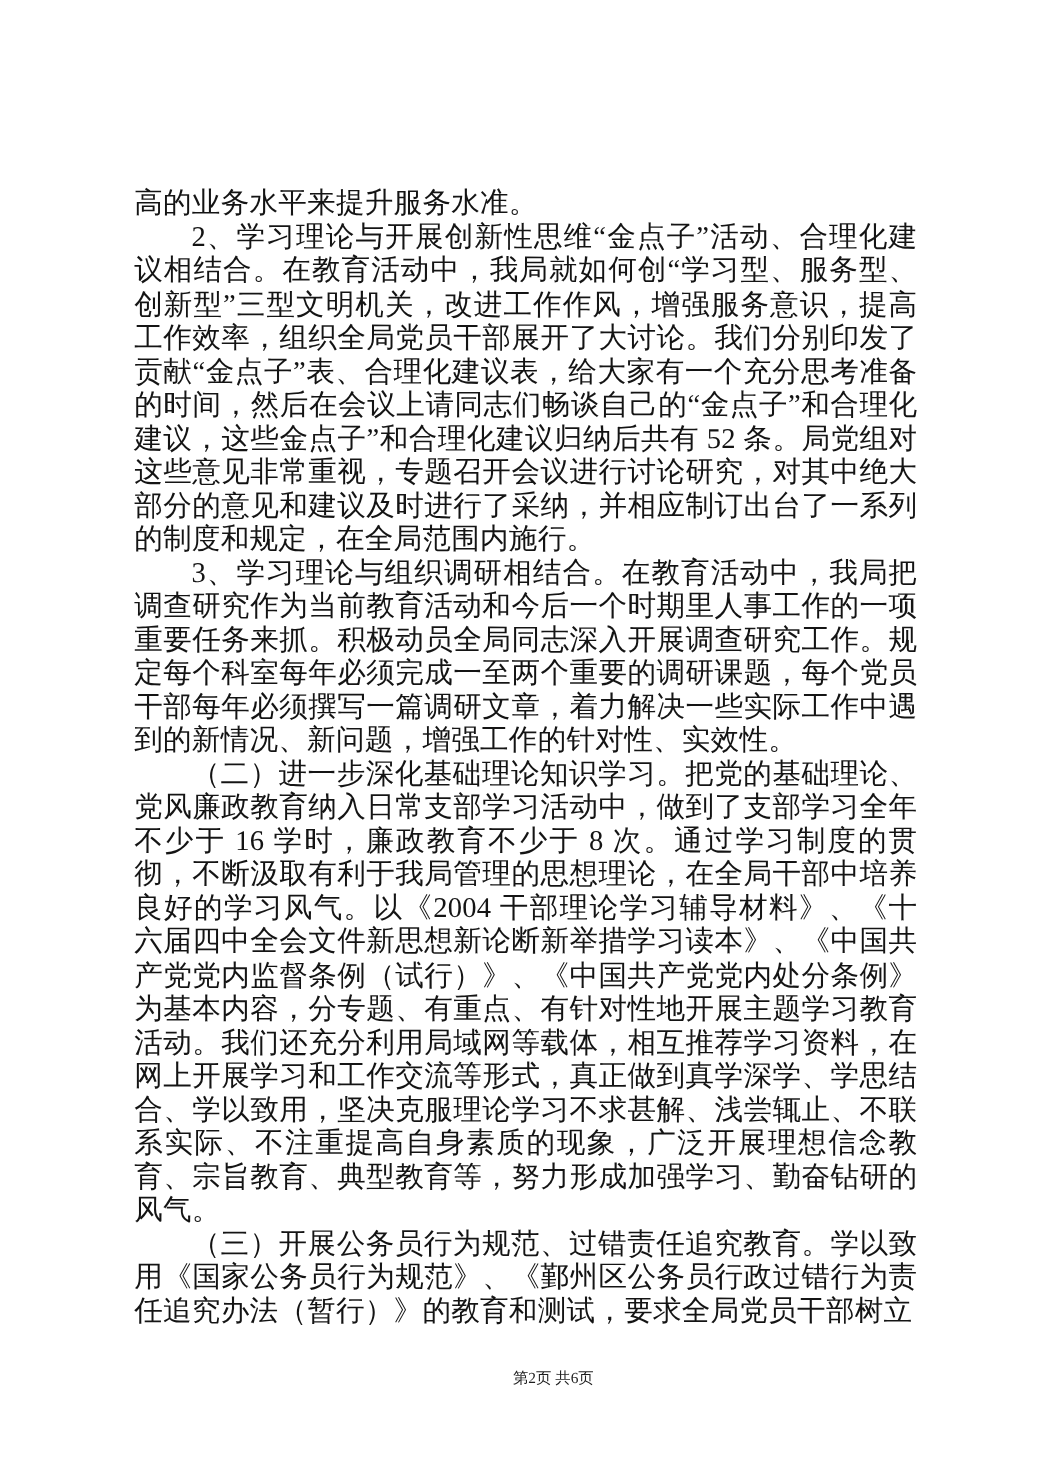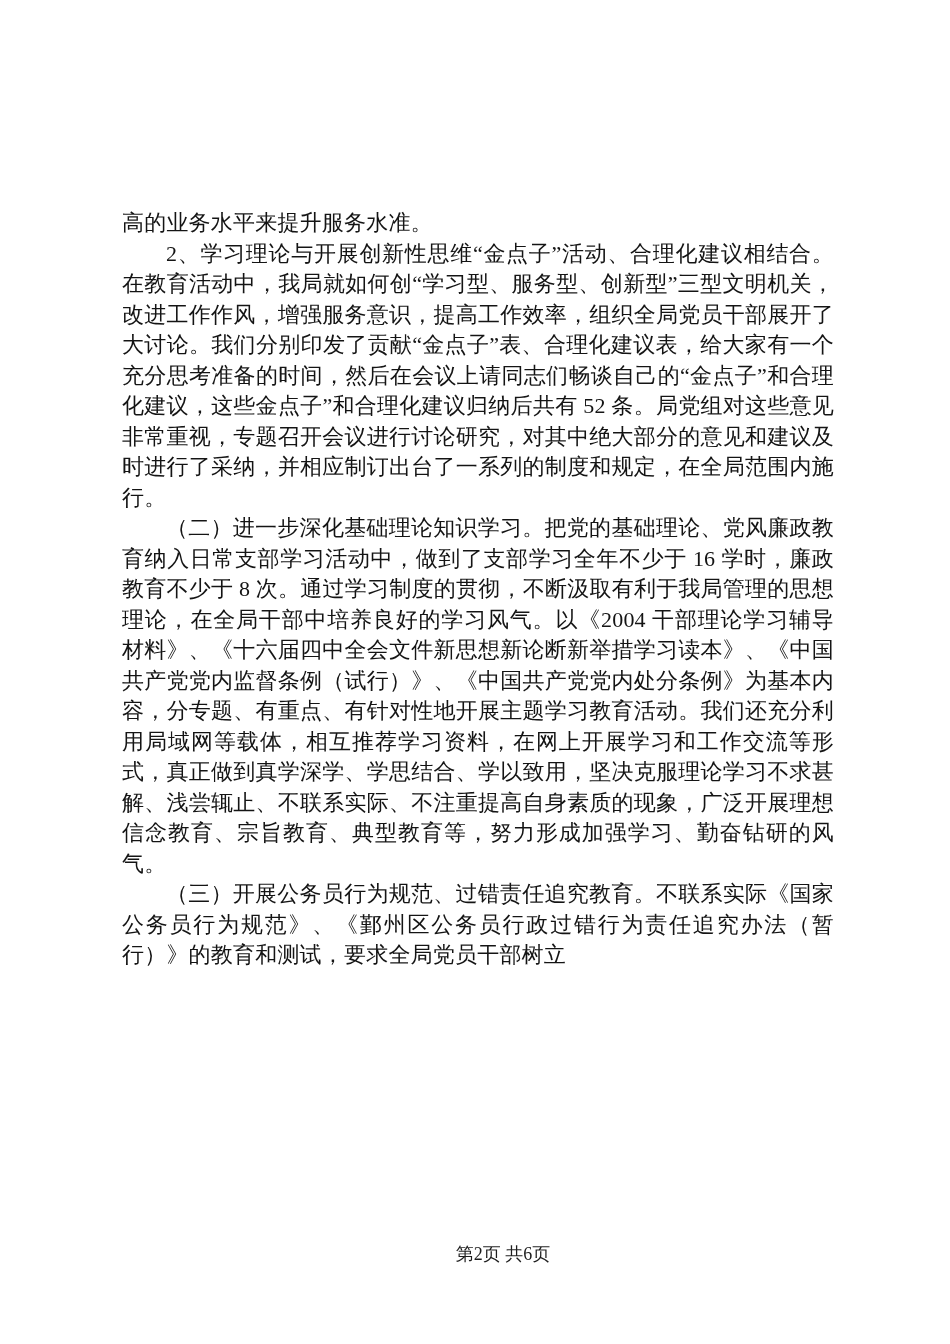--- a/index.html
+++ b/index.html
@@ -13,52 +13,52 @@
     background: #ffffff;
     overflow: hidden;
     font-family: "Liberation Serif", "DejaVu Serif", serif;
     color: #141414;
   }
   .doc-body {
     position: absolute;
     left: 122px;
     top: 170px;
     width: 712px;
-    font-size: 22px;
+    font-size: 26px;
     line-height: 30.5px;
     text-align: justify;
     text-justify: inter-character;
     letter-spacing: 0.2px;
-    margin-top: 38px;
   }
   .doc-body p {
     margin: 0;
     padding: 0;
   }
   .doc-body p.indent {
     text-indent: 2em;
   }
   .page-footer {
     position: absolute;
     top: 1241px;
     left: 0;
     width: 100%;
     box-sizing: border-box;
     padding-left: 56px; 
     text-align: center;
-    font-size: 18px;
+    font-size: 14px;
     line-height: 26px;
     color: #1d1d1d;
   }
 </style>
 </head>
 <body>
 
 <div class="doc-body">
     <p>高的业务水平来提升服务水准。</p>
     <p class="indent">2、学习理论与开展创新性思维“金点子”活动、合理化建议相结合。在教育活动中，我局就如何创“学习型、服务型、创新型”三型文明机关，改进工作作风，增强服务意识，提高工作效率，组织全局党员干部展开了大讨论。我们分别印发了贡献“金点子”表、合理化建议表，给大家有一个充分思考准备的时间，然后在会议上请同志们畅谈自己的“金点子”和合理化建议，这些金点子”和合理化建议归纳后共有 52 条。局党组对这些意见非常重视，专题召开会议进行讨论研究，对其中绝大部分的意见和建议及时进行了采纳，并相应制订出台了一系列的制度和规定，在全局范围内施行。</p>
+    <p class="indent">3、学习理论与组织调研相结合。在教育活动中，我局把调查研究作为当前教育活动和今后一个时期里人事工作的一项重要任务来抓。积极动员全局同志深入开展调查研究工作。规定每个科室每年必须完成一至两个重要的调研课题，每个党员干部每年必须撰写一篇调研文章，着力解决一些实际工作中遇到的新情况、新问题，增强工作的针对性、实效性。</p>
     <p class="indent">（二）进一步深化基础理论知识学习。把党的基础理论、党风廉政教育纳入日常支部学习活动中，做到了支部学习全年不少于 16 学时，廉政教育不少于 8 次。通过学习制度的贯彻，不断汲取有利于我局管理的思想理论，在全局干部中培养良好的学习风气。以《2004 干部理论学习辅导材料》、《十六届四中全会文件新思想新论断新举措学习读本》、《中国共产党党内监督条例（试行）》、《中国共产党党内处分条例》为基本内容，分专题、有重点、有针对性地开展主题学习教育活动。我们还充分利用局域网等载体，相互推荐学习资料，在网上开展学习和工作交流等形式，真正做到真学深学、学思结合、学以致用，坚决克服理论学习不求甚解、浅尝辄止、不联系实际、不注重提高自身素质的现象，广泛开展理想信念教育、宗旨教育、典型教育等，努力形成加强学习、勤奋钻研的风气。</p>
-    <p class="indent">（三）开展公务员行为规范、过错责任追究教育。不联系实际《国家公务员行为规范》、《鄞州区公务员行政过错行为责任追究办法（暂行）》的教育和测试，要求全局党员干部树立</p>
+    <p class="indent">（三）开展公务员行为规范、过错责任追究教育。学以致用《国家公务员行为规范》、《鄞州区公务员行政过错行为责任追究办法（暂行）》的教育和测试，要求全局党员干部树立</p>
   </div>
 
 <div class="page-footer">
   <span>第2页 共6页</span>
 </div>
 
 </body></html>

